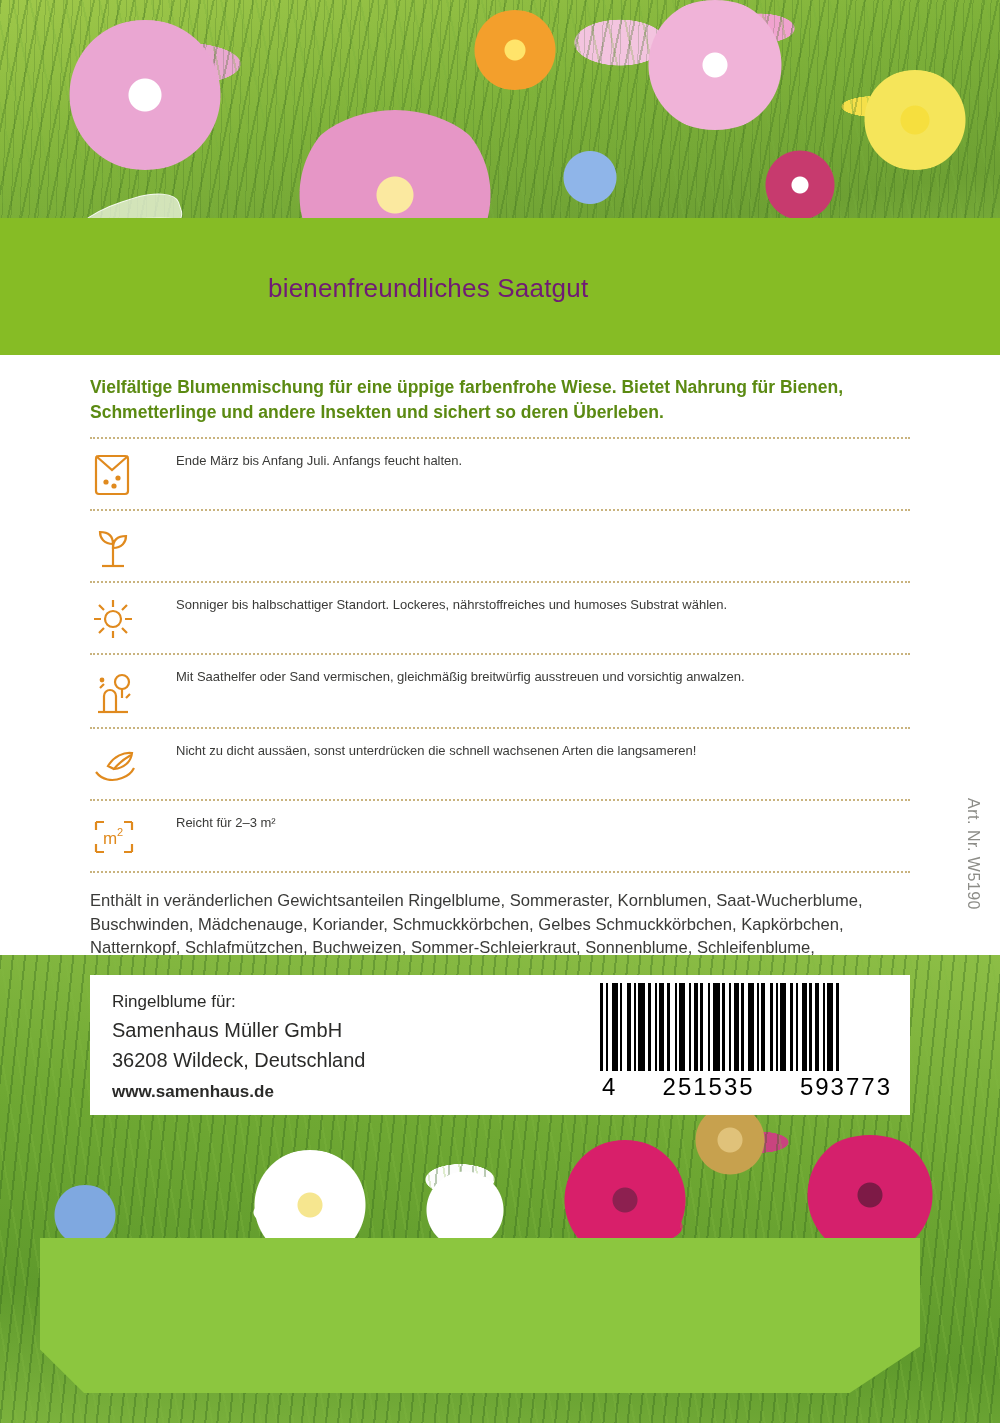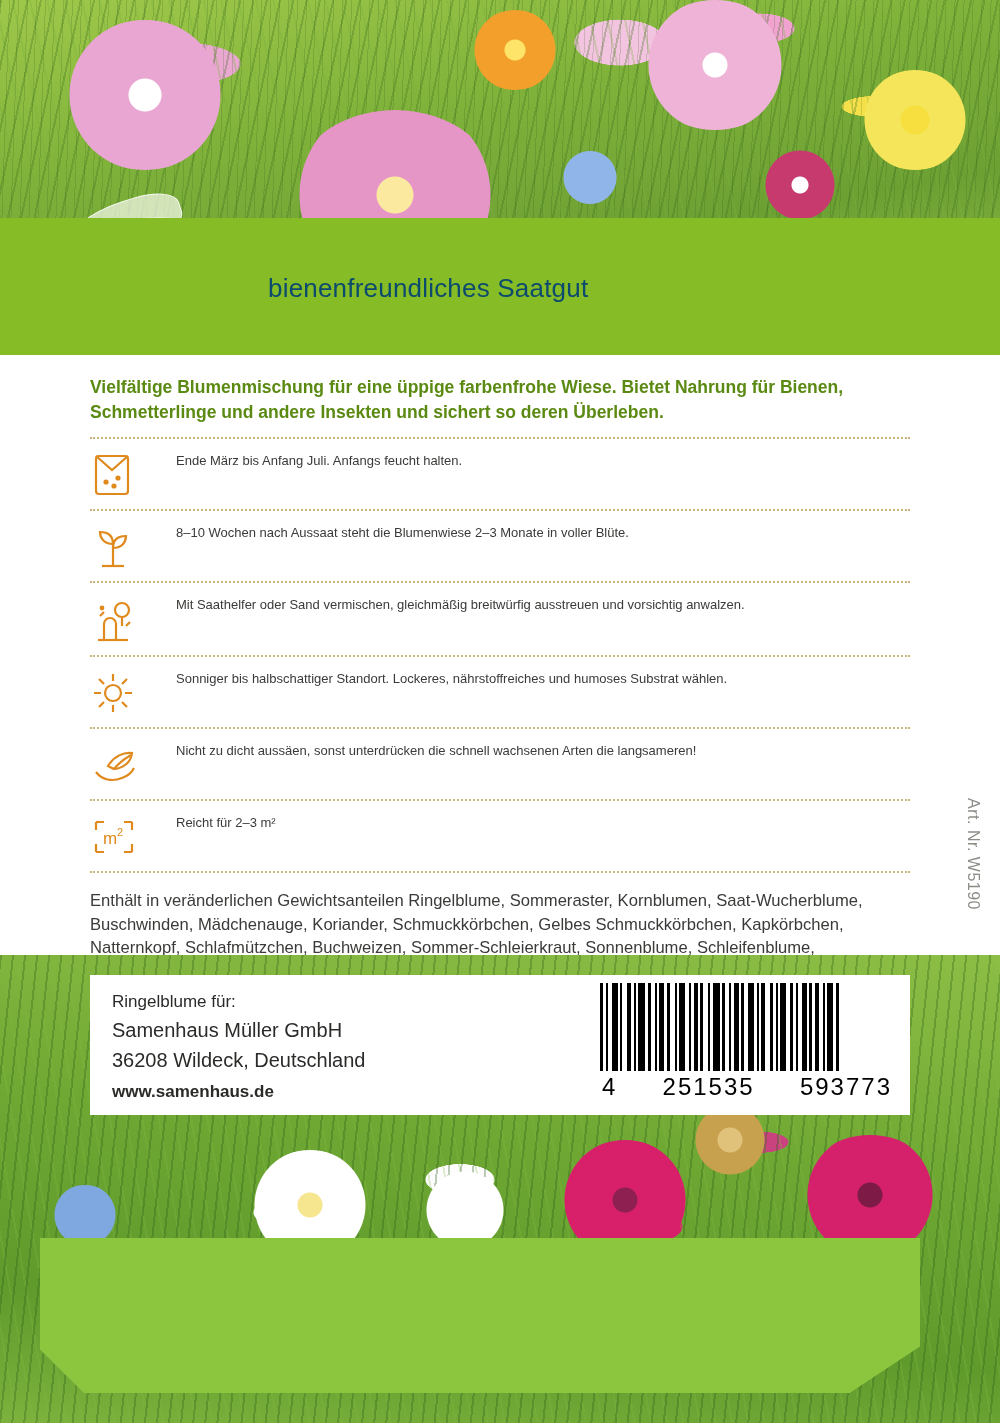--- a/index.html
+++ b/index.html
@@ -123,21 +123,21 @@
     padding-left: 268px;
   }
   .title-main {
     color: #ffffff;
     font-size: 53px;
     font-weight: bold;
     letter-spacing: 2.5px;
     line-height: 1.0;
   }
   .title-sub {
-    color: #0c4a6e;
+    color: #701a75;
     font-size: 26px;
     margin-top: 3px;
     letter-spacing: 0.2px;
   }
 
   
   .info-panel {
     position: absolute;
     left: 0; right: 0;
     top: 355px;
@@ -306,45 +306,44 @@
 
       <div class="row dotted">
         <div class="ico">
           <svg width="46" height="46" viewBox="0 0 46 46" fill="none" stroke="#e08a1e" stroke-width="2.2">
             <path d="M23 42 V16"></path>
             <path d="M23 20 C14 20 10 14 10 8 C18 8 23 12 23 20 Z" fill="#ffffff"></path>
             <path d="M23 24 C32 24 36 18 36 12 C28 12 23 16 23 24 Z" fill="#ffffff"></path>
             <path d="M12 42 H34"></path>
           </svg>
         </div>
-        <div class="txt">8–10 Wochen nach Aussaat steht die Blumenwiese 2–3 Monate in voller Blüte.</div>
+      </div>
+
+      <div class="row dotted">
+        <div class="ico">
+          <svg width="46" height="46" viewBox="0 0 46 46" fill="none" stroke="#e08a1e" stroke-width="2.2">
+            <circle cx="23" cy="23" r="8"></circle>
+            <path d="M23 4 V11 M23 35 V42 M4 23 H11 M35 23 H42 M9 9 l5 5 M32 32 l5 5 M37 9 l-5 5 M14 32 l-5 5"></path>
+          </svg>
+        </div>
+        <div class="txt">Sonniger bis halbschattiger Standort. Lockeres, nährstoffreiches und humoses Substrat wählen.</div>
       </div>
 
       <div class="row dotted">
         <div class="ico">
           <svg width="46" height="48" viewBox="0 0 46 48" fill="none" stroke="#e08a1e" stroke-width="2.2">
             <path d="M8 44 H38"></path>
             <path d="M14 44 V28 A6 6 0 0 1 26 28 V44"></path>
             <circle cx="32" cy="14" r="7"></circle>
             <path d="M32 21 V30"></path>
             <path d="M10 20 l4 -4 M36 30 l4 -4"></path>
             <circle cx="12" cy="12" r="2.4" fill="#e08a1e" stroke="none"></circle>
           </svg>
         </div>
         <div class="txt">Mit Saathelfer oder Sand vermischen, gleichmäßig breitwürfig ausstreuen und vorsichtig anwalzen.</div>
-      </div>
-
-      <div class="row dotted">
-        <div class="ico">
-          <svg width="46" height="46" viewBox="0 0 46 46" fill="none" stroke="#e08a1e" stroke-width="2.2">
-            <circle cx="23" cy="23" r="8"></circle>
-            <path d="M23 4 V11 M23 35 V42 M4 23 H11 M35 23 H42 M9 9 l5 5 M32 32 l5 5 M37 9 l-5 5 M14 32 l-5 5"></path>
-          </svg>
-        </div>
-        <div class="txt">Sonniger bis halbschattiger Standort. Lockeres, nährstoffreiches und humoses Substrat wählen.</div>
       </div>
 
       <div class="row dotted">
         <div class="ico">
           <svg width="48" height="46" viewBox="0 0 48 46" fill="none" stroke="#e08a1e" stroke-width="2.2">
             <path d="M6 30 C12 38 22 40 32 36 C38 34 42 30 44 26"></path>
             <path d="M18 24 C24 14 34 10 42 11 C41 20 34 26 24 27 Z"></path>
             <path d="M24 27 C28 22 34 17 41 13"></path>
           </svg>
         </div>

